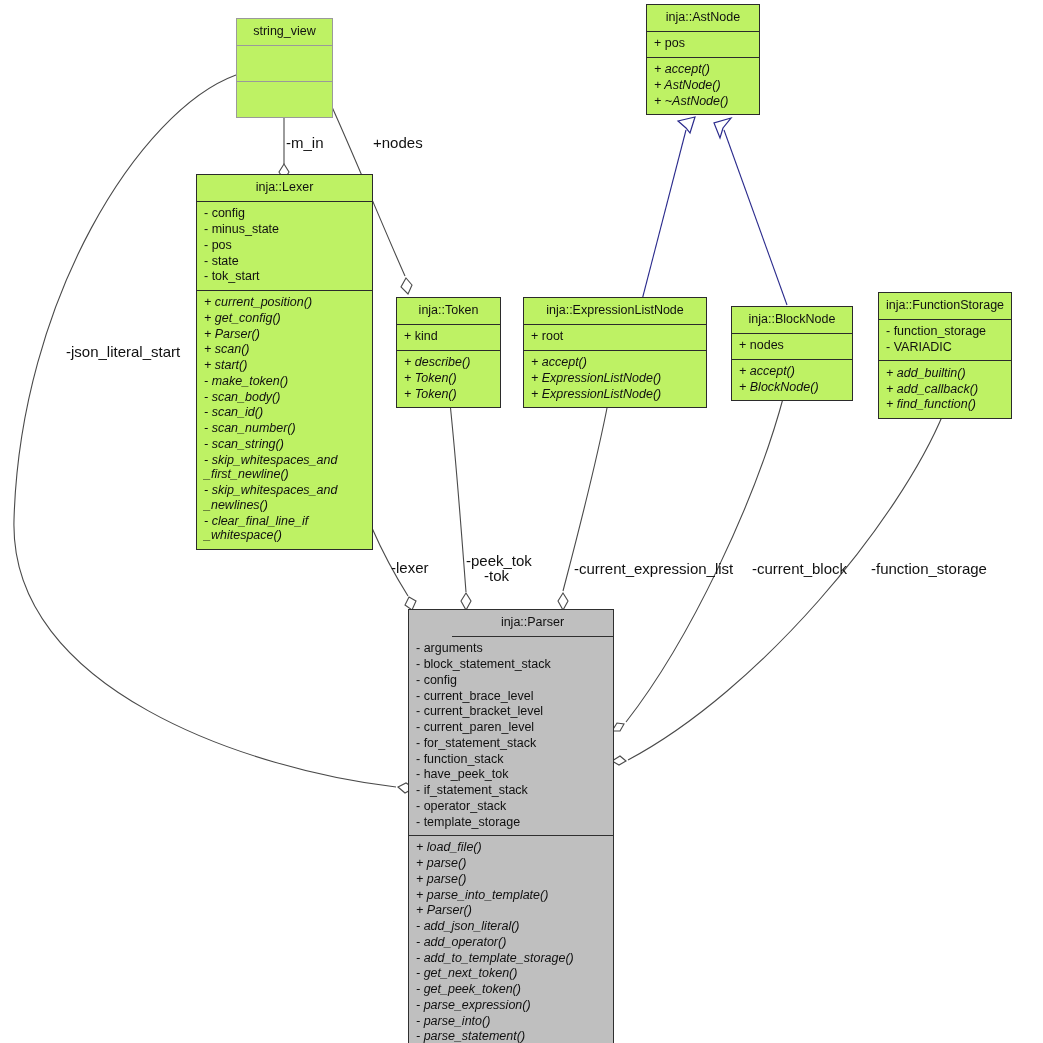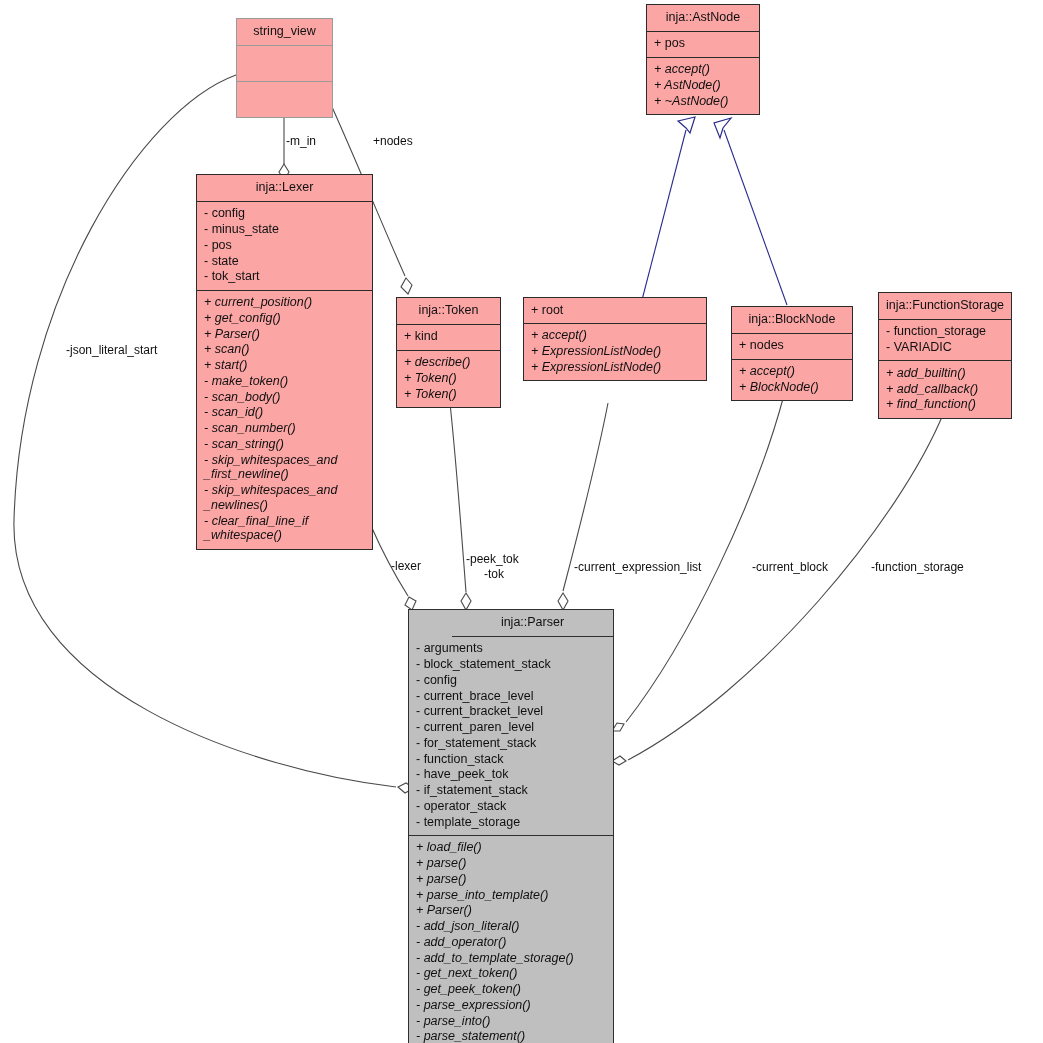--- a/index.html
+++ b/index.html
@@ -22,21 +22,21 @@
     left: 0;
     top: 0;
     width: 1043px;
     height: 1043px;
     pointer-events: none;
   }
   .uml-class {
     position: absolute;
     box-sizing: border-box;
     border: 1px solid #2b2b2b;
-    background: #fca5a5;
+    background: #bef264;
     font-size: 12.5px;
     line-height: 1.18;
     color: #101010;
     z-index: 5;
   }
   .uml-class.shaded {
     background: #bfbfbf;
     border: 1px solid #2f2f2f;
   }
   .uml-class.plain-gray-border {
@@ -71,21 +71,21 @@
   }
   .uml-compartment.empty {
     min-height: 26px;
   }
   .member {
     white-space: pre-wrap;
     padding: 0.5px 0;
   }
   .edge-label {
     position: absolute;
-    font-size: 12px;
+    font-size: 15px;
     color: #101010;
     white-space: pre;
     z-index: 6;
     line-height: 1.2;
   }
 </style>
 </head>
 <body>
 
 <div id="diagram">
@@ -197,20 +197,21 @@
       <div class="member">+ kind</div>
     </div>
     <div class="uml-compartment last">
       <div class="member">+ describe()</div>
       <div class="member">+ Token()</div>
       <div class="member">+ Token()</div>
     </div>
   </div>
 
   <div class="uml-class" style="left:523px; top:297px; width:184px;">
+    <div class="uml-title">inja::ExpressionListNode</div>
     <div class="uml-compartment">
       <div class="member">+ root</div>
     </div>
     <div class="uml-compartment last">
       <div class="member">+ accept()</div>
       <div class="member">+ ExpressionListNode()</div>
       <div class="member">+ ExpressionListNode()</div>
     </div>
   </div>
 

